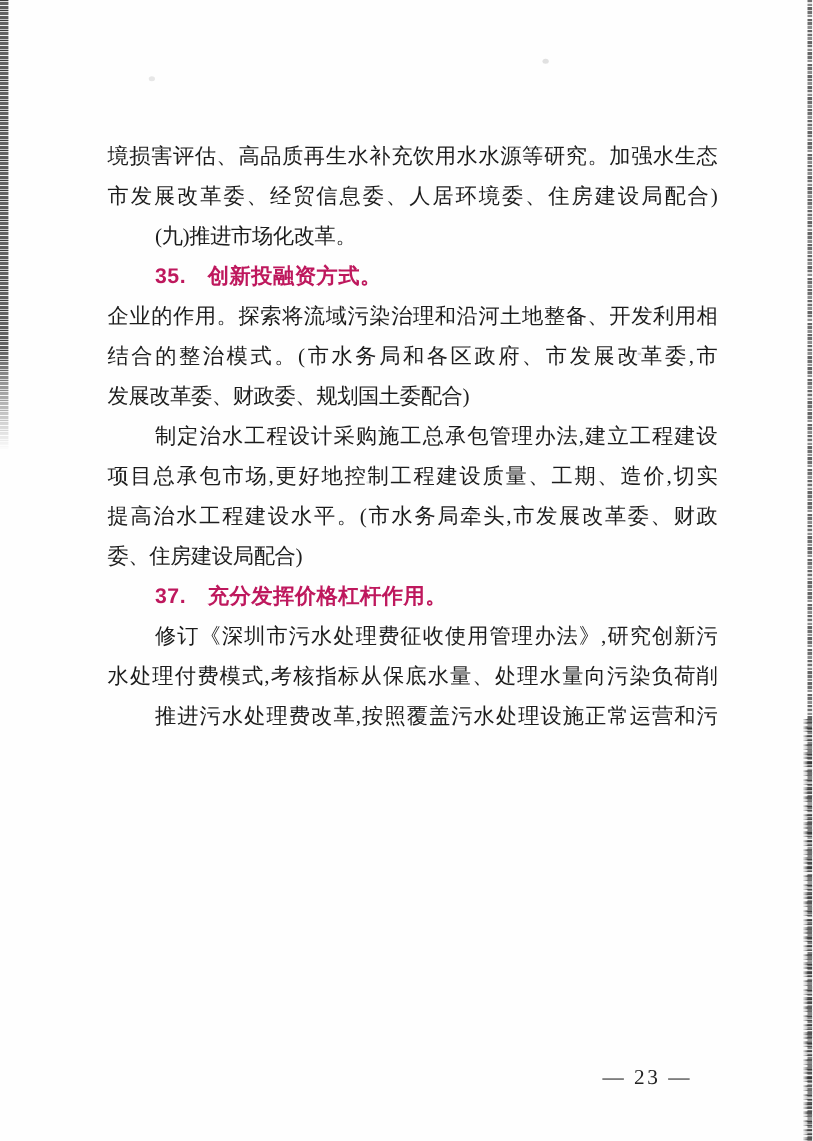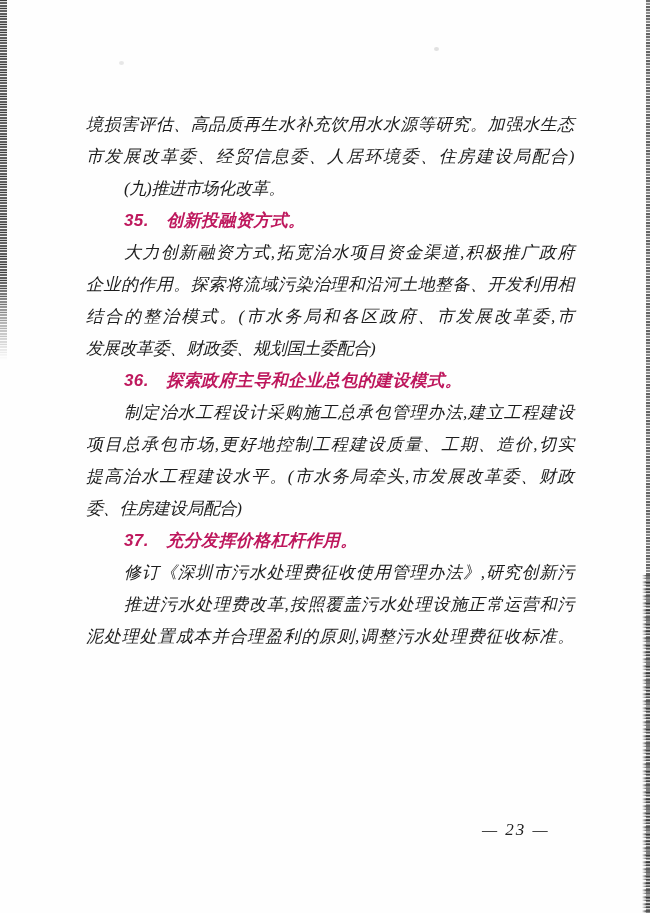--- a/index.html
+++ b/index.html
@@ -7,21 +7,20 @@
     padding: 0;
     background: #ffffff;
   }
   .page {
     position: relative;
     width: 650px;
     height: 913px;
     background: #fefefe;
     overflow: hidden;
     font-family: "Liberation Serif", serif;
-    font-style: italic;
   }
   
   .artifact { position: absolute; pointer-events: none; }
   .edge-left {
     left: 0; top: 0; width: 7px; height: 360px;
     background: repeating-linear-gradient(180deg,
       rgba(25,25,25,0.85) 0px, rgba(25,25,25,0.85) 1px,
       rgba(150,150,150,0.35) 1px, rgba(150,150,150,0.35) 2px,
       rgba(60,60,60,0.80) 2px, rgba(60,60,60,0.80) 4px,
       rgba(210,210,210,0.25) 4px, rgba(210,210,210,0.25) 5px,
@@ -81,21 +80,21 @@
   .in { text-indent: 38px; }
   .b {
     font-family: "Liberation Sans", sans-serif;
     font-weight: bold;
     color: #be185d;
     letter-spacing: 0.4px;
   }
   .page-number {
     position: absolute;
     left: 482px;
-    top: 820px;
+    top: 852px;
     font-size: 17px;
     letter-spacing: 2px;
     color: #222222;
     font-family: "Liberation Serif", serif;
   }
 </style>
 </head>
 <body>
 
 <div class="page">
@@ -103,30 +102,28 @@
   <div class="artifact edge-left"></div>
   <div class="artifact edge-right"></div>
   <div class="artifact edge-right-lower"></div>
   <div class="artifact speckles"></div>
 
   <main class="text-block">
     <div class="ln j">境损害评估、高品质再生水补充饮用水水源等研究。加强水生态</div>
     <div class="ln j">市发展改革委、经贸信息委、人居环境委、住房建设局配合)</div>
     <div class="ln in">(九)推进市场化改革。</div>
     <div class="ln in b">35.　创新投融资方式。</div>
-    <div class="ln in j">大力创新融资方式,拓宽治水项目资金渠道,积极推广政府</div>
     <div class="ln j">企业的作用。探索将流域污染治理和沿河土地整备、开发利用相</div>
     <div class="ln j">结合的整治模式。(市水务局和各区政府、市发展改革委,市</div>
     <div class="ln">发展改革委、财政委、规划国土委配合)</div>
-    <div class="ln in b">36.　探索政府主导和企业总包的建设模式。</div>
     <div class="ln in j">制定治水工程设计采购施工总承包管理办法,建立工程建设</div>
     <div class="ln j">项目总承包市场,更好地控制工程建设质量、工期、造价,切实</div>
     <div class="ln j">提高治水工程建设水平。(市水务局牵头,市发展改革委、财政</div>
     <div class="ln">委、住房建设局配合)</div>
     <div class="ln in b">37.　充分发挥价格杠杆作用。</div>
     <div class="ln in j">修订《深圳市污水处理费征收使用管理办法》,研究创新污</div>
+    <div class="ln j">水处理付费模式,考核指标从保底水量、处理水量向污染负荷削</div>
     <div class="ln in j">推进污水处理费改革,按照覆盖污水处理设施正常运营和污</div>
-    <div class="ln j">泥处理处置成本并合理盈利的原则,调整污水处理费征收标准。</div>
   </main>
 
   <div class="page-number">— 23 —</div>
 
 </div>
 
 </body></html>

